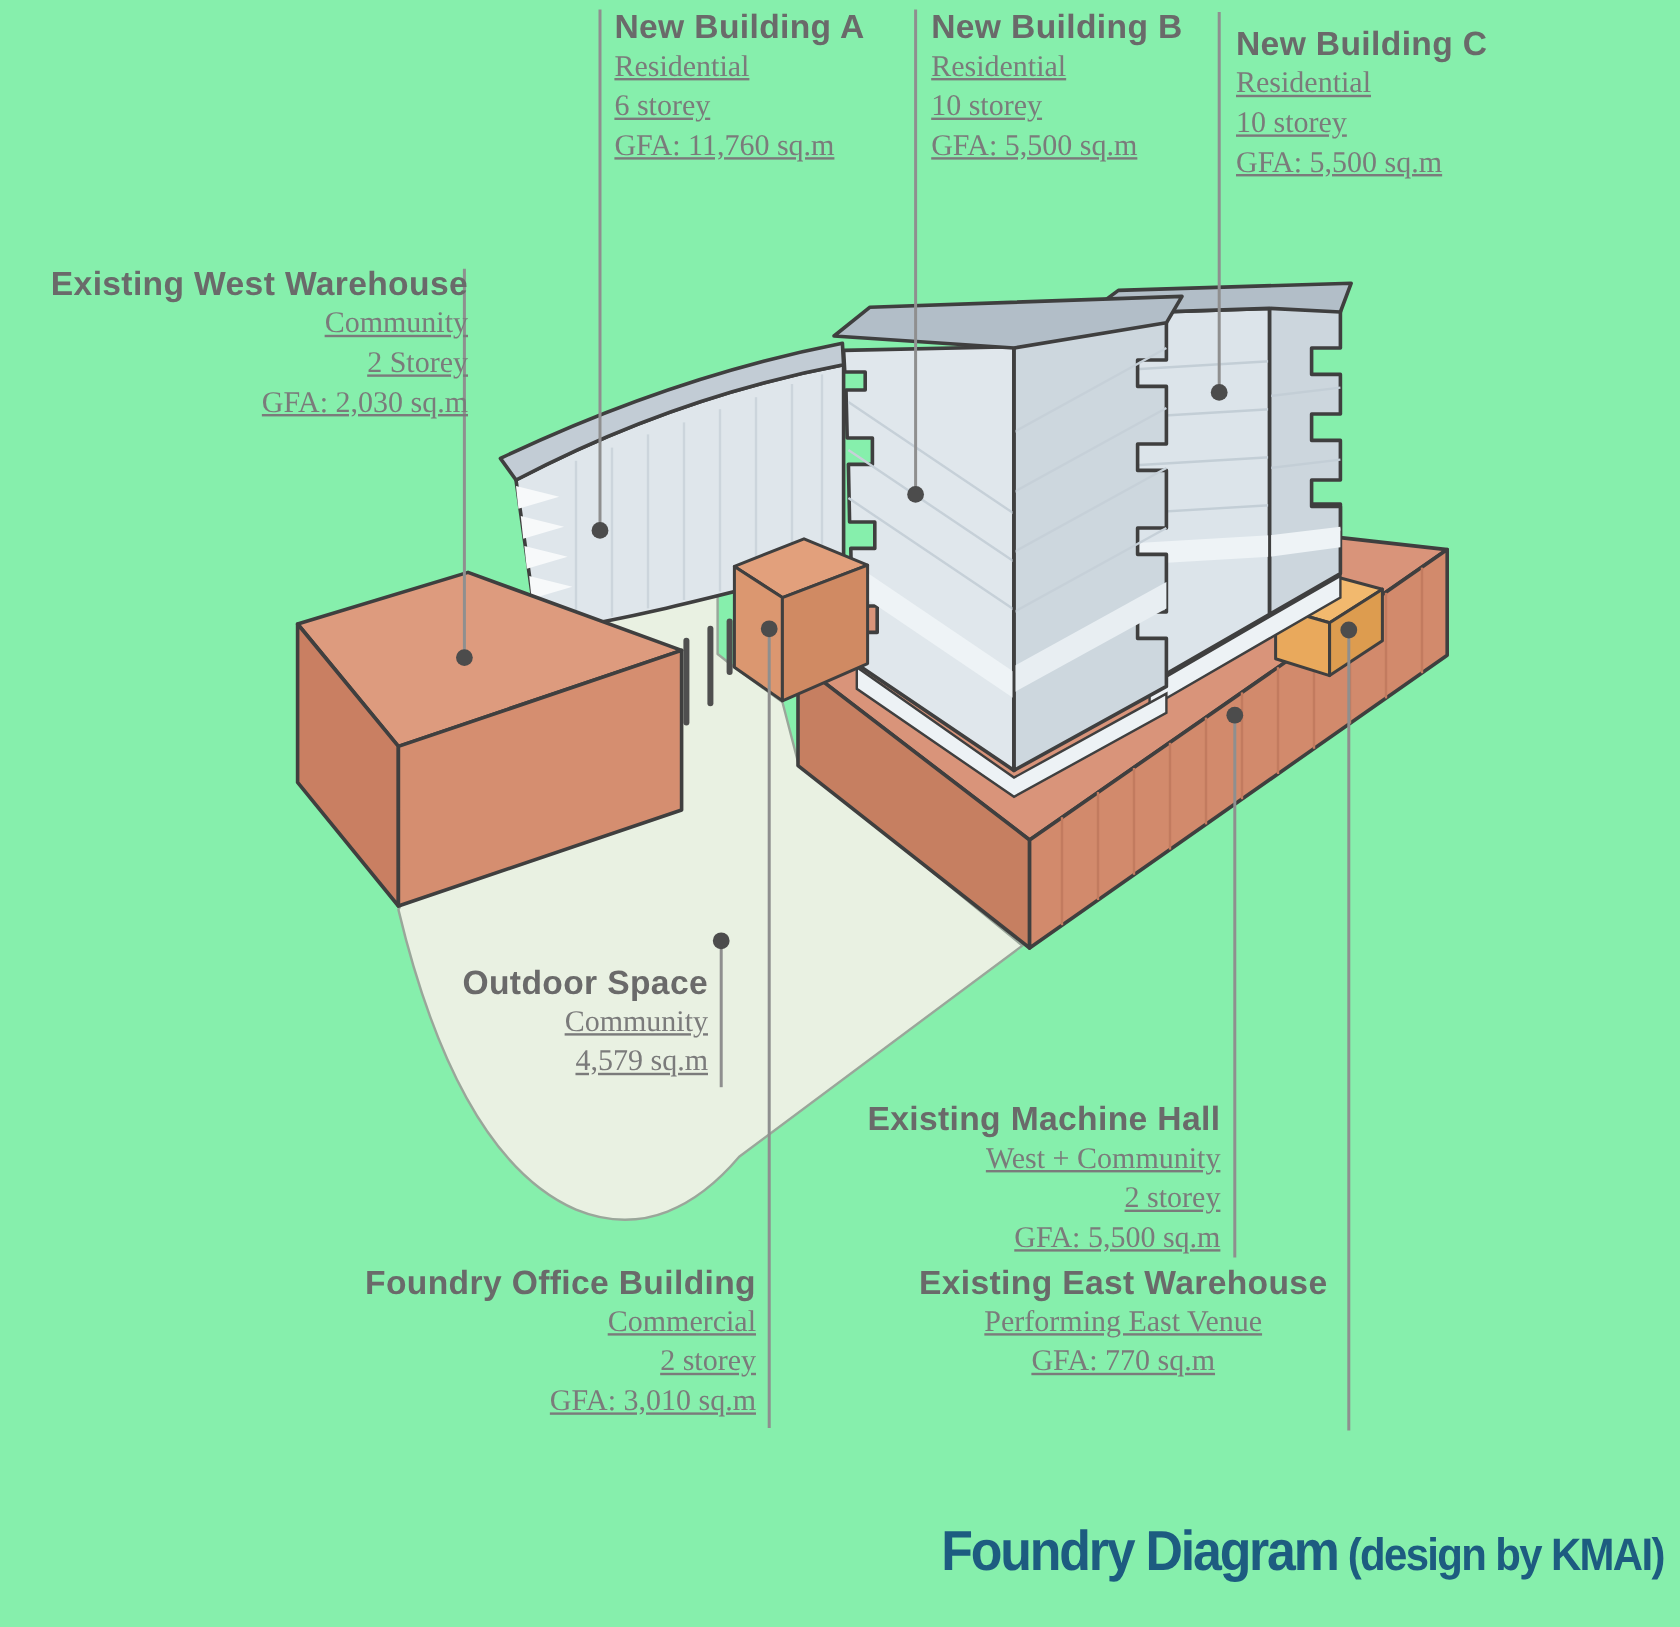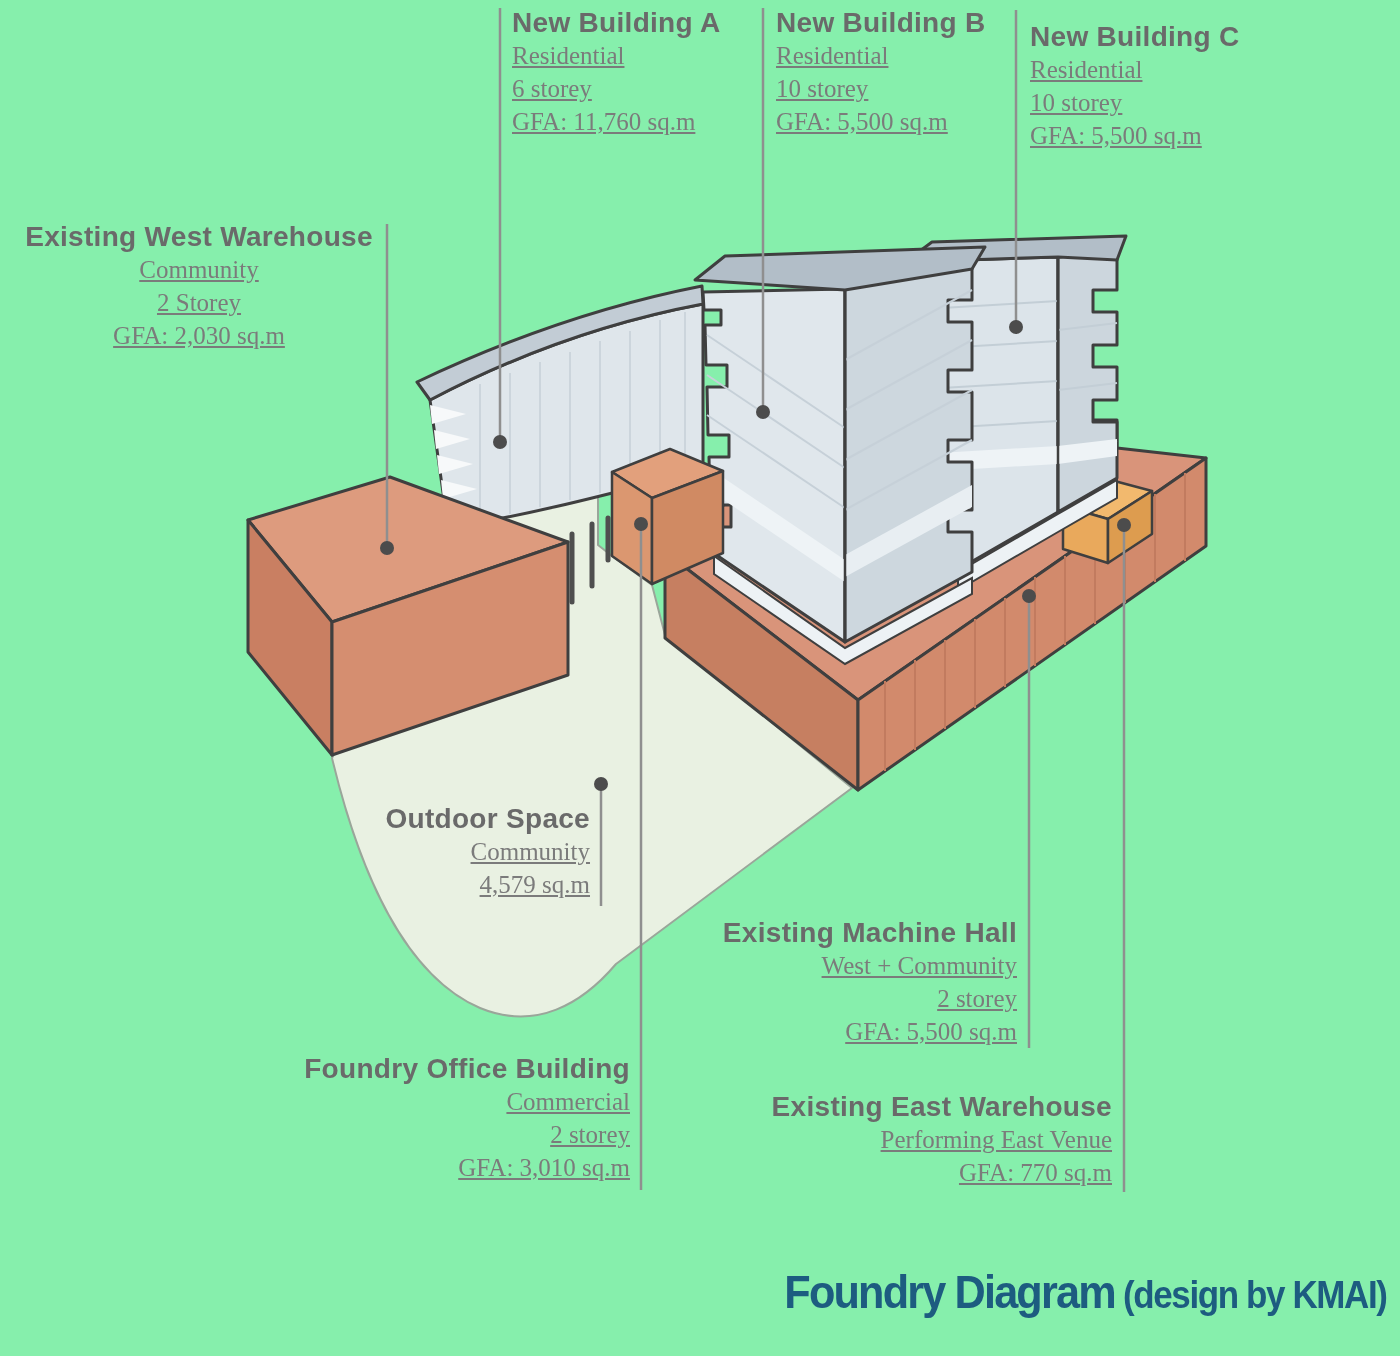--- a/index.html
+++ b/index.html
@@ -166,21 +166,21 @@
     <div class="ln">GFA: 5,500 sq.m</div>
   </div>
 
   <div class="lbl" style="left:1030px;top:20px;">
     <div class="hd">New Building C</div>
     <div class="ln">Residential</div>
     <div class="ln">10 storey</div>
     <div class="ln">GFA: 5,500 sq.m</div>
   </div>
 
-  <div class="lbl r" style="left:20px;width:358px;top:220px;text-align:center;">
+  <div class="lbl r" style="left:32px;width:358px;top:220px;">
     <div class="hd">Existing West Warehouse</div>
     <div class="ln">Community</div>
     <div class="ln">2 Storey</div>
     <div class="ln">GFA: 2,030 sq.m</div>
   </div>
 
   <div class="lbl r" style="left:280px;width:310px;top:802px;">
     <div class="hd">Outdoor Space</div>
     <div class="ln">Community</div>
     <div class="ln">4,579 sq.m</div>
@@ -193,21 +193,21 @@
     <div class="ln">GFA: 5,500 sq.m</div>
   </div>
 
   <div class="lbl r" style="left:280px;width:350px;top:1052px;">
     <div class="hd">Foundry Office Building</div>
     <div class="ln">Commercial</div>
     <div class="ln">2 storey</div>
     <div class="ln">GFA: 3,010 sq.m</div>
   </div>
 
-  <div class="lbl r" style="left:760px;width:352px;top:1090px;">
+  <div class="lbl r" style="left:760px;width:352px;top:1052px;text-align:center;">
     <div class="hd">Existing East Warehouse</div>
     <div class="ln">Performing East Venue</div>
     <div class="ln">GFA: 770 sq.m</div>
   </div>
 
   <div id="title">
     <span>Foundry Diagram</span><span class="suffix"> (design by KMAI)</span>
   </div>
 
 </div>

